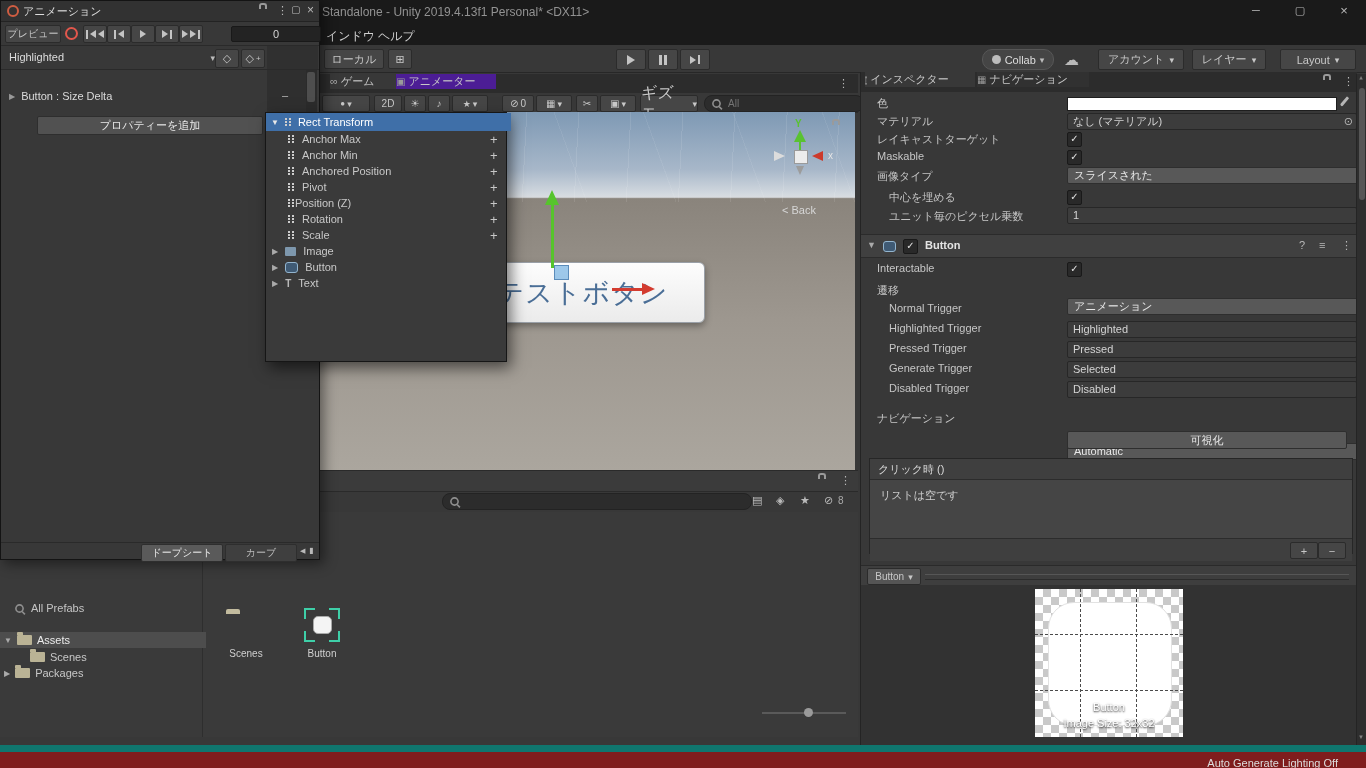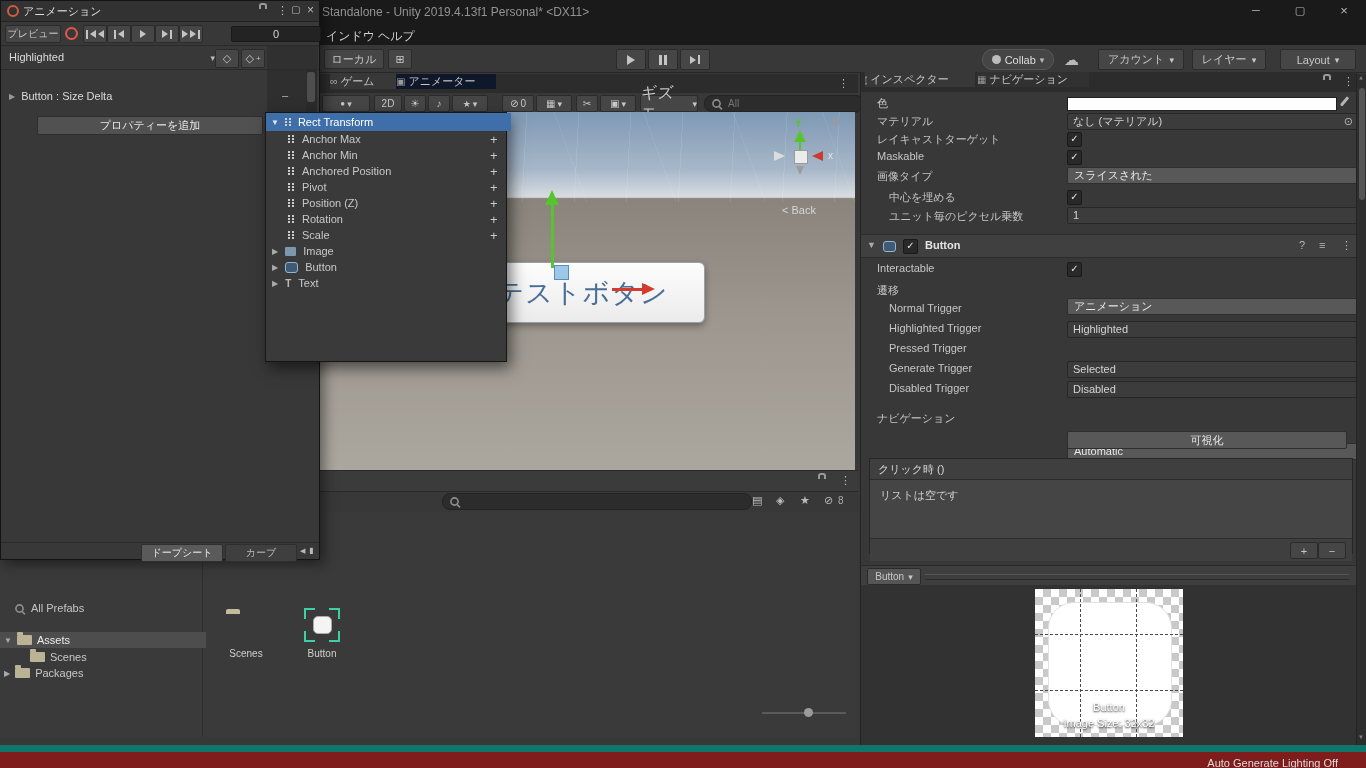--- a/index.html
+++ b/index.html
@@ -103,21 +103,21 @@
       <span>Layout</span>
         <span style="font-size:9px">▾</span>
     </div>
   </div>
 
   <div class="ab" style="left:318px;top:74px;width:540px;height:19px;background:#2c2c2c">
     <div class="ab tab" style="left:12px;width:66px;background:#383838">
       <span style="color:#a9a9a9">∞</span>
       <span>ゲーム</span>
     </div>
-    <div class="ab tab" style="left:78px;width:100px;background:#0f172a">
+    <div class="ab tab" style="left:78px;width:100px;background:#4c1d95">
       <span style="color:#9a9a9a;font-size:10px">▣</span>
       <span>アニメーター</span>
     </div>
     <span class="ab ico" style="left:520px;top:3px">⋮</span>
   </div>
 
   <div class="ab" style="left:318px;top:93px;width:540px;height:19px;background:#383838;border-bottom:1px solid #2b2b2b">
     <div class="ab gbtn" style="left:4px;top:2px;width:46px;height:15px">
       <span style="font-size:8px">●</span>
       <span style="font-size:9px">▾</span>
@@ -316,20 +316,21 @@
       <span>アニメーション</span>
       <span class="arr">▾</span>
     </div>
 
     <span class="ab lab" style="left:28px;top:230px">Normal Trigger</span>
 
     <span class="ab lab" style="left:28px;top:250px">Highlighted Trigger</span>
     <div class="ab tfield" style="left:206px;top:249px;width:278px;height:15px"><span>Highlighted</span></div>
 
     <span class="ab lab" style="left:28px;top:270px">Pressed Trigger</span>
+    <div class="ab tfield" style="left:206px;top:269px;width:278px;height:15px"><span>Pressed</span></div>
 
     <span class="ab lab" style="left:28px;top:290px">Generate Trigger</span>
     <div class="ab tfield" style="left:206px;top:289px;width:278px;height:15px"><span>Selected</span></div>
 
     <span class="ab lab" style="left:28px;top:310px">Disabled Trigger</span>
     <div class="ab tfield" style="left:206px;top:309px;width:278px;height:15px"><span>Disabled</span></div>
 
     <span class="ab lab" style="left:16px;top:339px">ナビゲーション</span>
     <div class="ab ddown" style="left:206px;top:337px;width:278px;height:15px">
       <span>Automatic</span>
@@ -481,21 +482,21 @@
     <div class="ab" style="left:0;top:50px;width:240px;height:16px;display:flex;align-items:center;gap:7px;padding-left:22px">
       <span class="grip"></span>
         <span>Anchored Position</span>
       <span class="ab" style="left:224px;top:1px;color:#c8c8c8;font-size:13px">+</span>
     </div>
     <div class="ab" style="left:0;top:66px;width:240px;height:16px;display:flex;align-items:center;gap:7px;padding-left:22px">
       <span class="grip"></span>
         <span>Pivot</span>
       <span class="ab" style="left:224px;top:1px;color:#c8c8c8;font-size:13px">+</span>
     </div>
-    <div class="ab" style="left:0;top:82px;width:240px;height:16px;display:flex;align-items:center;gap:7px;padding-left:22px">
+    <div class="ab" style="left:0;top:82px;width:240px;height:16px;display:flex;align-items:center;padding-left:22px">
       <span class="grip"></span>
         <span>Position (Z)</span>
       <span class="ab" style="left:224px;top:1px;color:#c8c8c8;font-size:13px">+</span>
     </div>
     <div class="ab" style="left:0;top:98px;width:240px;height:16px;display:flex;align-items:center;gap:7px;padding-left:22px">
       <span class="grip"></span>
         <span>Rotation</span>
       <span class="ab" style="left:224px;top:1px;color:#c8c8c8;font-size:13px">+</span>
     </div>
     <div class="ab" style="left:0;top:114px;width:240px;height:16px;display:flex;align-items:center;gap:7px;padding-left:22px">

